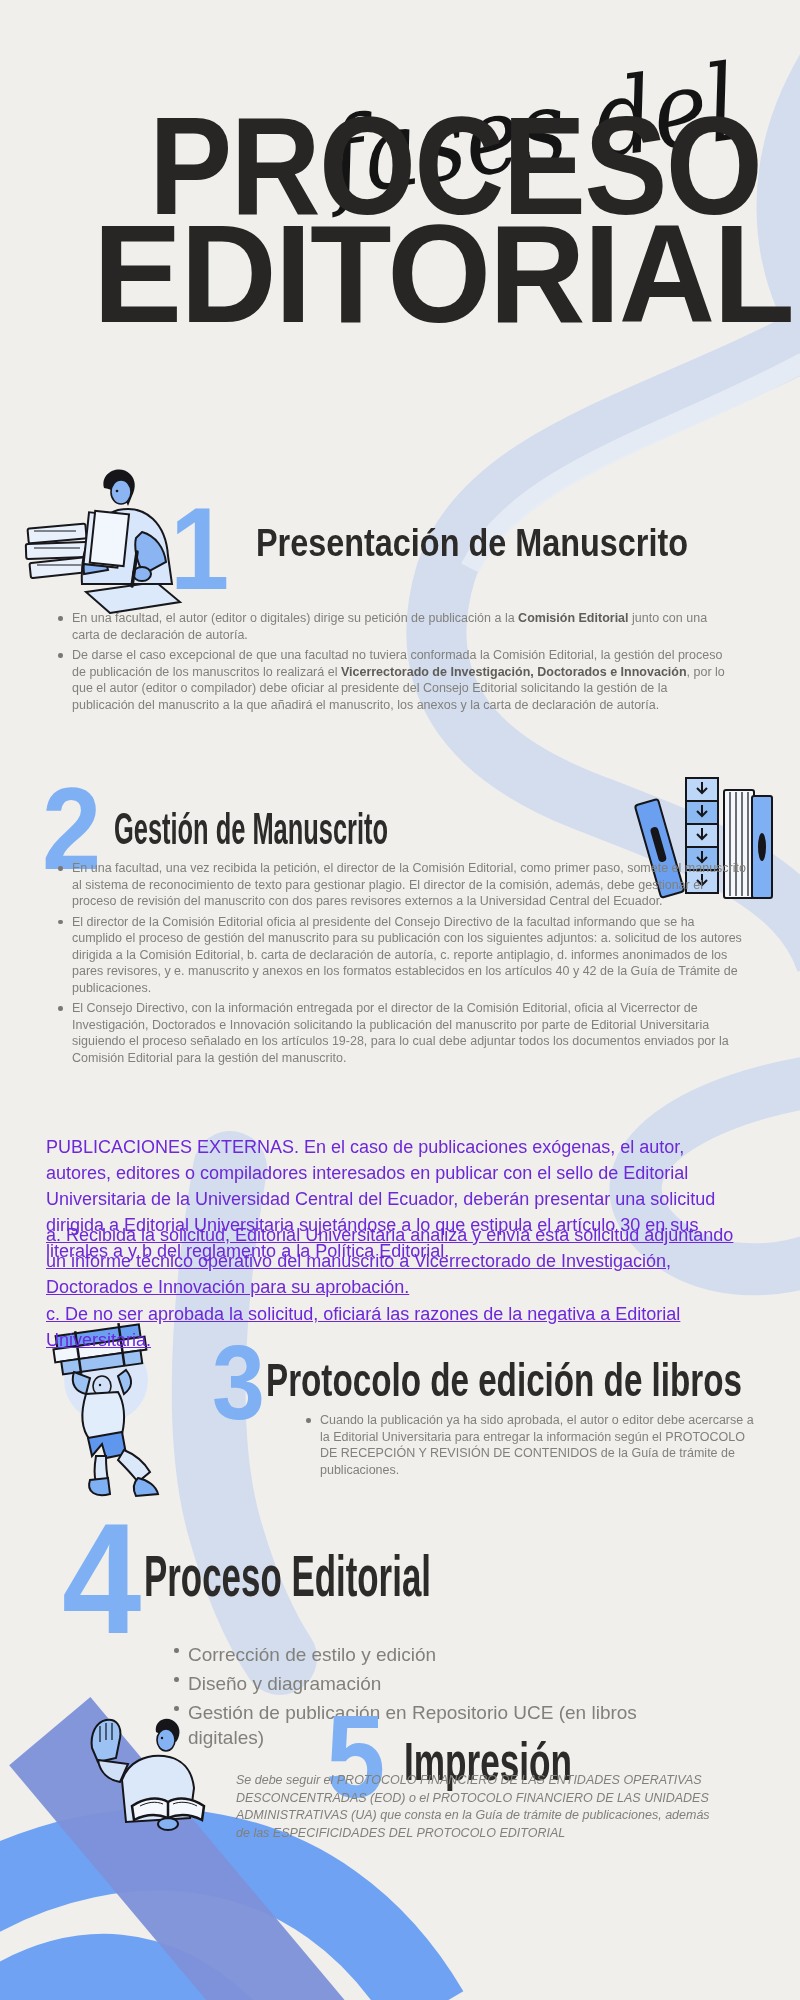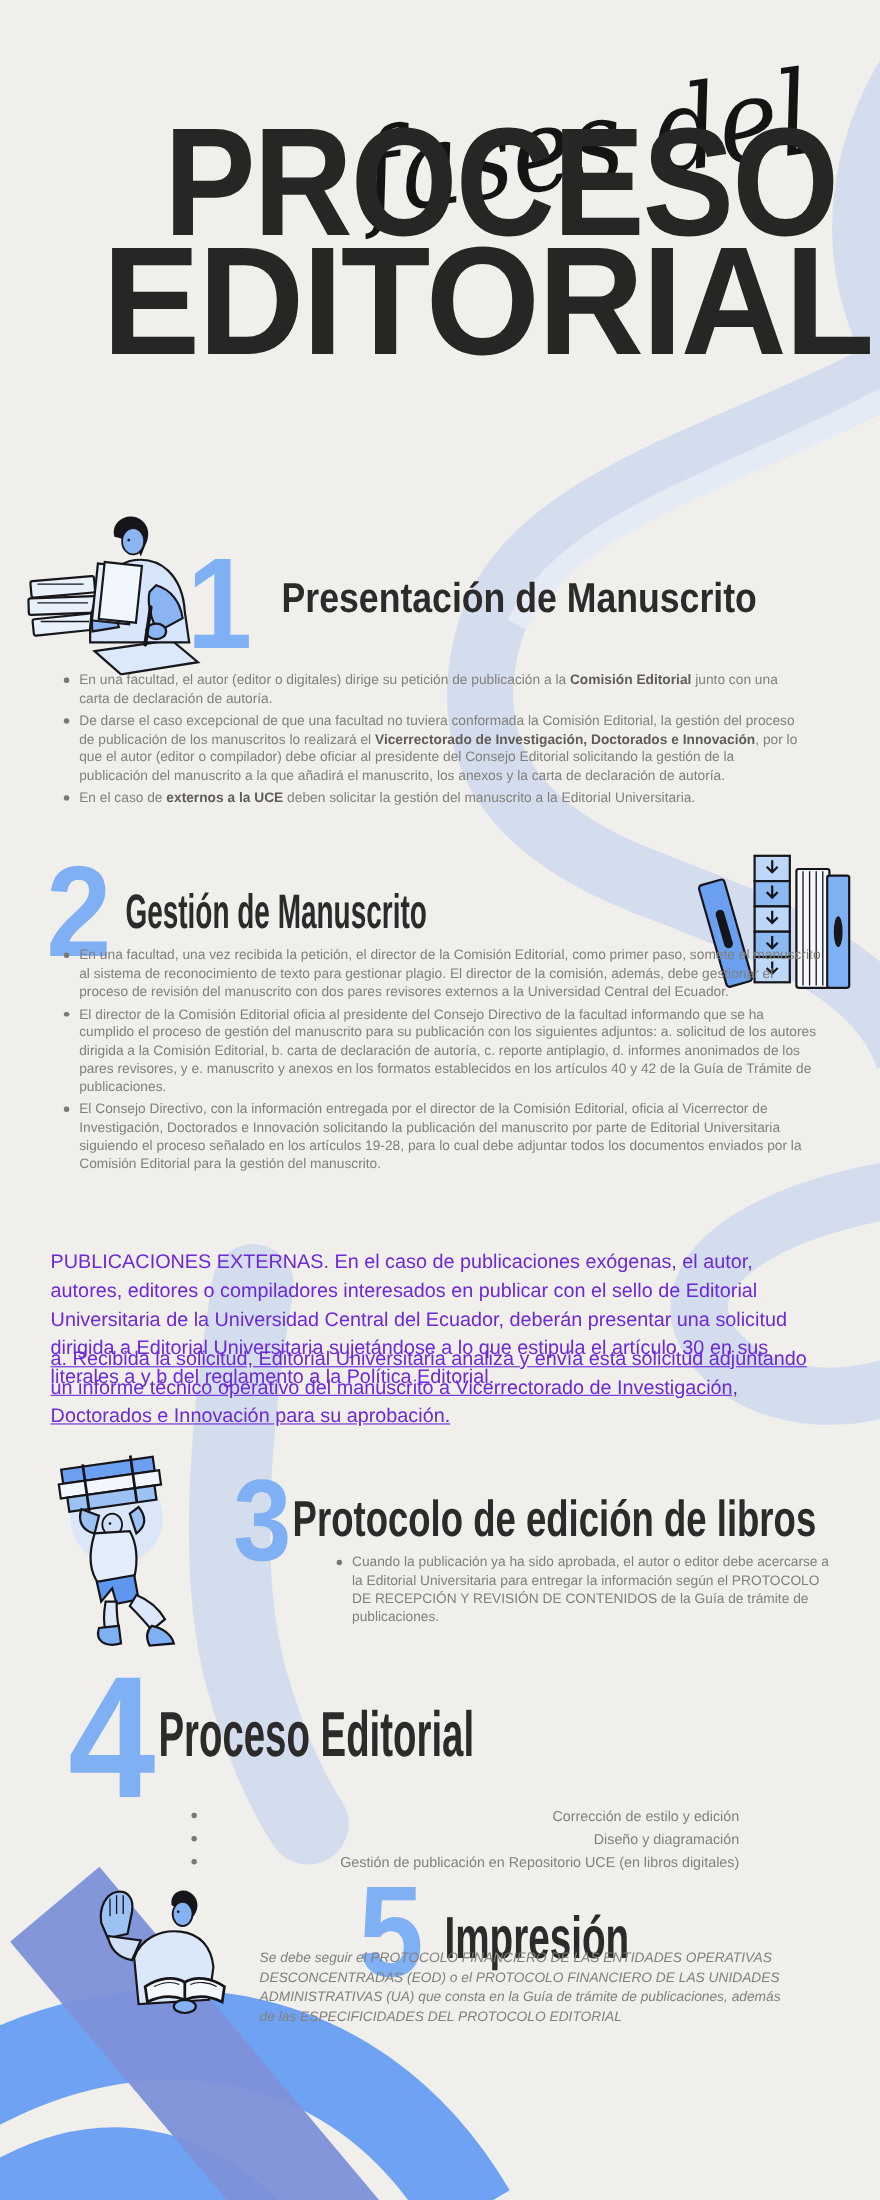--- a/index.html
+++ b/index.html
@@ -21,21 +21,21 @@
   ul.blist{list-style:none;margin:0;padding:0;}
   ul.blist li{position:relative;padding-left:16px;margin-bottom:4px;}
   ul.blist li::before{
     content:"";position:absolute;left:2px;top:6px;width:4.5px;height:4.5px;
     border-radius:50%;background:#7b7873;
   }
   ul.nodot li{padding-left:0;margin-bottom:1px;text-decoration:underline;}
   ul.nodot li::before{display:none;}
   .b{font-weight:700;color:#605d58;text-align:center;}
   .ext-p{font-size:18px;line-height:1.45;color:#6d28d9;}
-  .s4 li{font-size:13px;margin-bottom:8px;text-align:right;}
+  .s4 li{font-size:19px;margin-bottom:8px;}
 </style>
 </head>
 <body>
 
 <div id="canvas">
 
   <svg class="abs" style="left:0;top:0;z-index:0;" width="800" height="2000" viewBox="0 0 800 2000">
 
     <path d="M 828,64 C 770,160 772,262 830,346" stroke="#d3ddee" stroke-width="58" fill="none"></path>
     <path d="M 824,330 C 662,418 486,452 446,572 C 414,678 462,752 582,800 C 700,846 798,880 826,962" stroke="#d3ddee" stroke-width="60" fill="none"></path>
@@ -79,21 +79,20 @@
 
   <div class="abs num" style="left:170px;top:490px;font-size:112px;z-index:2;">1</div>
 
   <svg class="abs" style="left:256px;top:514px;z-index:2;" width="450" height="56" viewBox="0 0 450 56">
     <text class="heading-text" x="0" y="42" font-size="38" textLength="432" lengthAdjust="spacingAndGlyphs">Presentación de Manuscrito</text>
   </svg>
 
   <ul class="abs blist body-txt" style="left:56px;top:610px;width:676px;z-index:2;">
       <li><span>En una facultad, el autor (editor o digitales) dirige su petición de publicación a la </span><span class="b">Comisión Editorial</span><span> junto con una carta de declaración de autoría.</span></li>
       <li><span>De darse el caso excepcional de que una facultad no tuviera conformada la Comisión Editorial, la gestión del proceso de publicación de los manuscritos lo realizará el </span><span class="b">Vicerrectorado de Investigación, Doctorados e Innovación</span><span>, por lo que el autor (editor o compilador) debe oficiar al presidente del Consejo Editorial solicitando la gestión de la publicación del manuscrito a la que añadirá el manuscrito, los anexos y la carta de declaración de autoría.</span></li>
-      <li><span>En el caso de </span><span class="b">externos a la UCE</span><span> deben solicitar la gestión del manuscrito a la Editorial Universitaria.</span></li>
     </ul>
 
   <div class="abs num" style="left:42px;top:770px;font-size:112px;z-index:2;">2</div>
 
   <svg class="abs" style="left:114px;top:798px;z-index:2;" width="300" height="60" viewBox="0 0 300 60">
     <text class="heading-text" x="0" y="46" font-size="44" textLength="274" lengthAdjust="spacingAndGlyphs">Gestión de Manuscrito</text>
   </svg>
 
   <svg class="abs" style="left:628px;top:762px;z-index:1;" width="150" height="142" viewBox="0 0 150 142">
     <rect x="96" y="28" width="30" height="108" rx="2" fill="#f4f8fd" stroke="#15151a" stroke-width="2"></rect>
@@ -123,20 +122,21 @@
   <ul class="abs blist body-txt" style="left:56px;top:860px;width:690px;z-index:2;">
       <li><span>En una facultad, una vez recibida la petición, el director de la Comisión Editorial, como primer paso, somete el manuscrito al sistema de reconocimiento de texto para gestionar plagio. El director de la comisión, además, debe gestionar el proceso de revisión del manuscrito con dos pares revisores externos a la Universidad Central del Ecuador.</span></li>
       <li><span>El director de la Comisión Editorial oficia al presidente del Consejo Directivo de la facultad informando que se ha cumplido el proceso de gestión del manuscrito para su publicación con los siguientes adjuntos: a. solicitud de los autores dirigida a la Comisión Editorial, b. carta de declaración de autoría, c. reporte antiplagio, d. informes anonimados de los pares revisores, y e. manuscrito y anexos en los formatos establecidos en los artículos 40 y 42 de la Guía de Trámite de publicaciones.</span></li>
       <li><span>El Consejo Directivo, con la información entregada por el director de la Comisión Editorial, oficia al Vicerrector de Investigación, Doctorados e Innovación solicitando la publicación del manuscrito por parte de Editorial Universitaria siguiendo el proceso señalado en los artículos 19-28, para lo cual debe adjuntar todos los documentos enviados por la Comisión Editorial para la gestión del manuscrito.</span></li>
     </ul>
 
   <div class="abs ext-p" style="left:46px;top:1134px;width:706px;z-index:2;">PUBLICACIONES EXTERNAS. En el caso de publicaciones exógenas, el autor, autores, editores o compiladores interesados en publicar con el sello de Editorial Universitaria de la Universidad Central del Ecuador, deberán presentar una solicitud dirigida a Editorial Universitaria sujetándose a lo que estipula el artículo 30 en sus literales a y b del reglamento a la Política Editorial.</div>
 
   <ul class="abs blist nodot ext-p" style="left:46px;top:1222px;width:706px;z-index:2;">
       <li><span>a. Recibida la solicitud, Editorial Universitaria analiza y envía esta solicitud adjuntando un informe técnico operativo del manuscrito a Vicerrectorado de Investigación, Doctorados e Innovación para su aprobación.</span></li>
+      <li><span>c. De no ser aprobada la solicitud, oficiará las razones de la negativa a Editorial Universitaria.</span></li>
     </ul>
 
   <svg class="abs" style="left:30px;top:1322px;z-index:1;" width="155" height="178" viewBox="0 0 155 178">
     <circle cx="76" cy="58" r="42" fill="#dbe7f8"></circle>
     <g transform="rotate(-8 70 28)">
       <rect x="28" y="8" width="84" height="13" fill="#6ba0f0" stroke="#15151a" stroke-width="2"></rect>
       <rect x="24" y="21" width="92" height="13" fill="#f2f7fd" stroke="#15151a" stroke-width="2"></rect>
       <rect x="30" y="34" width="80" height="13" fill="#9cc2f4" stroke="#15151a" stroke-width="2"></rect>
       <path d="M48 6 V49 M92 4 V47" stroke="#15151a" stroke-width="2.5" fill="none"></path>
     </g>

